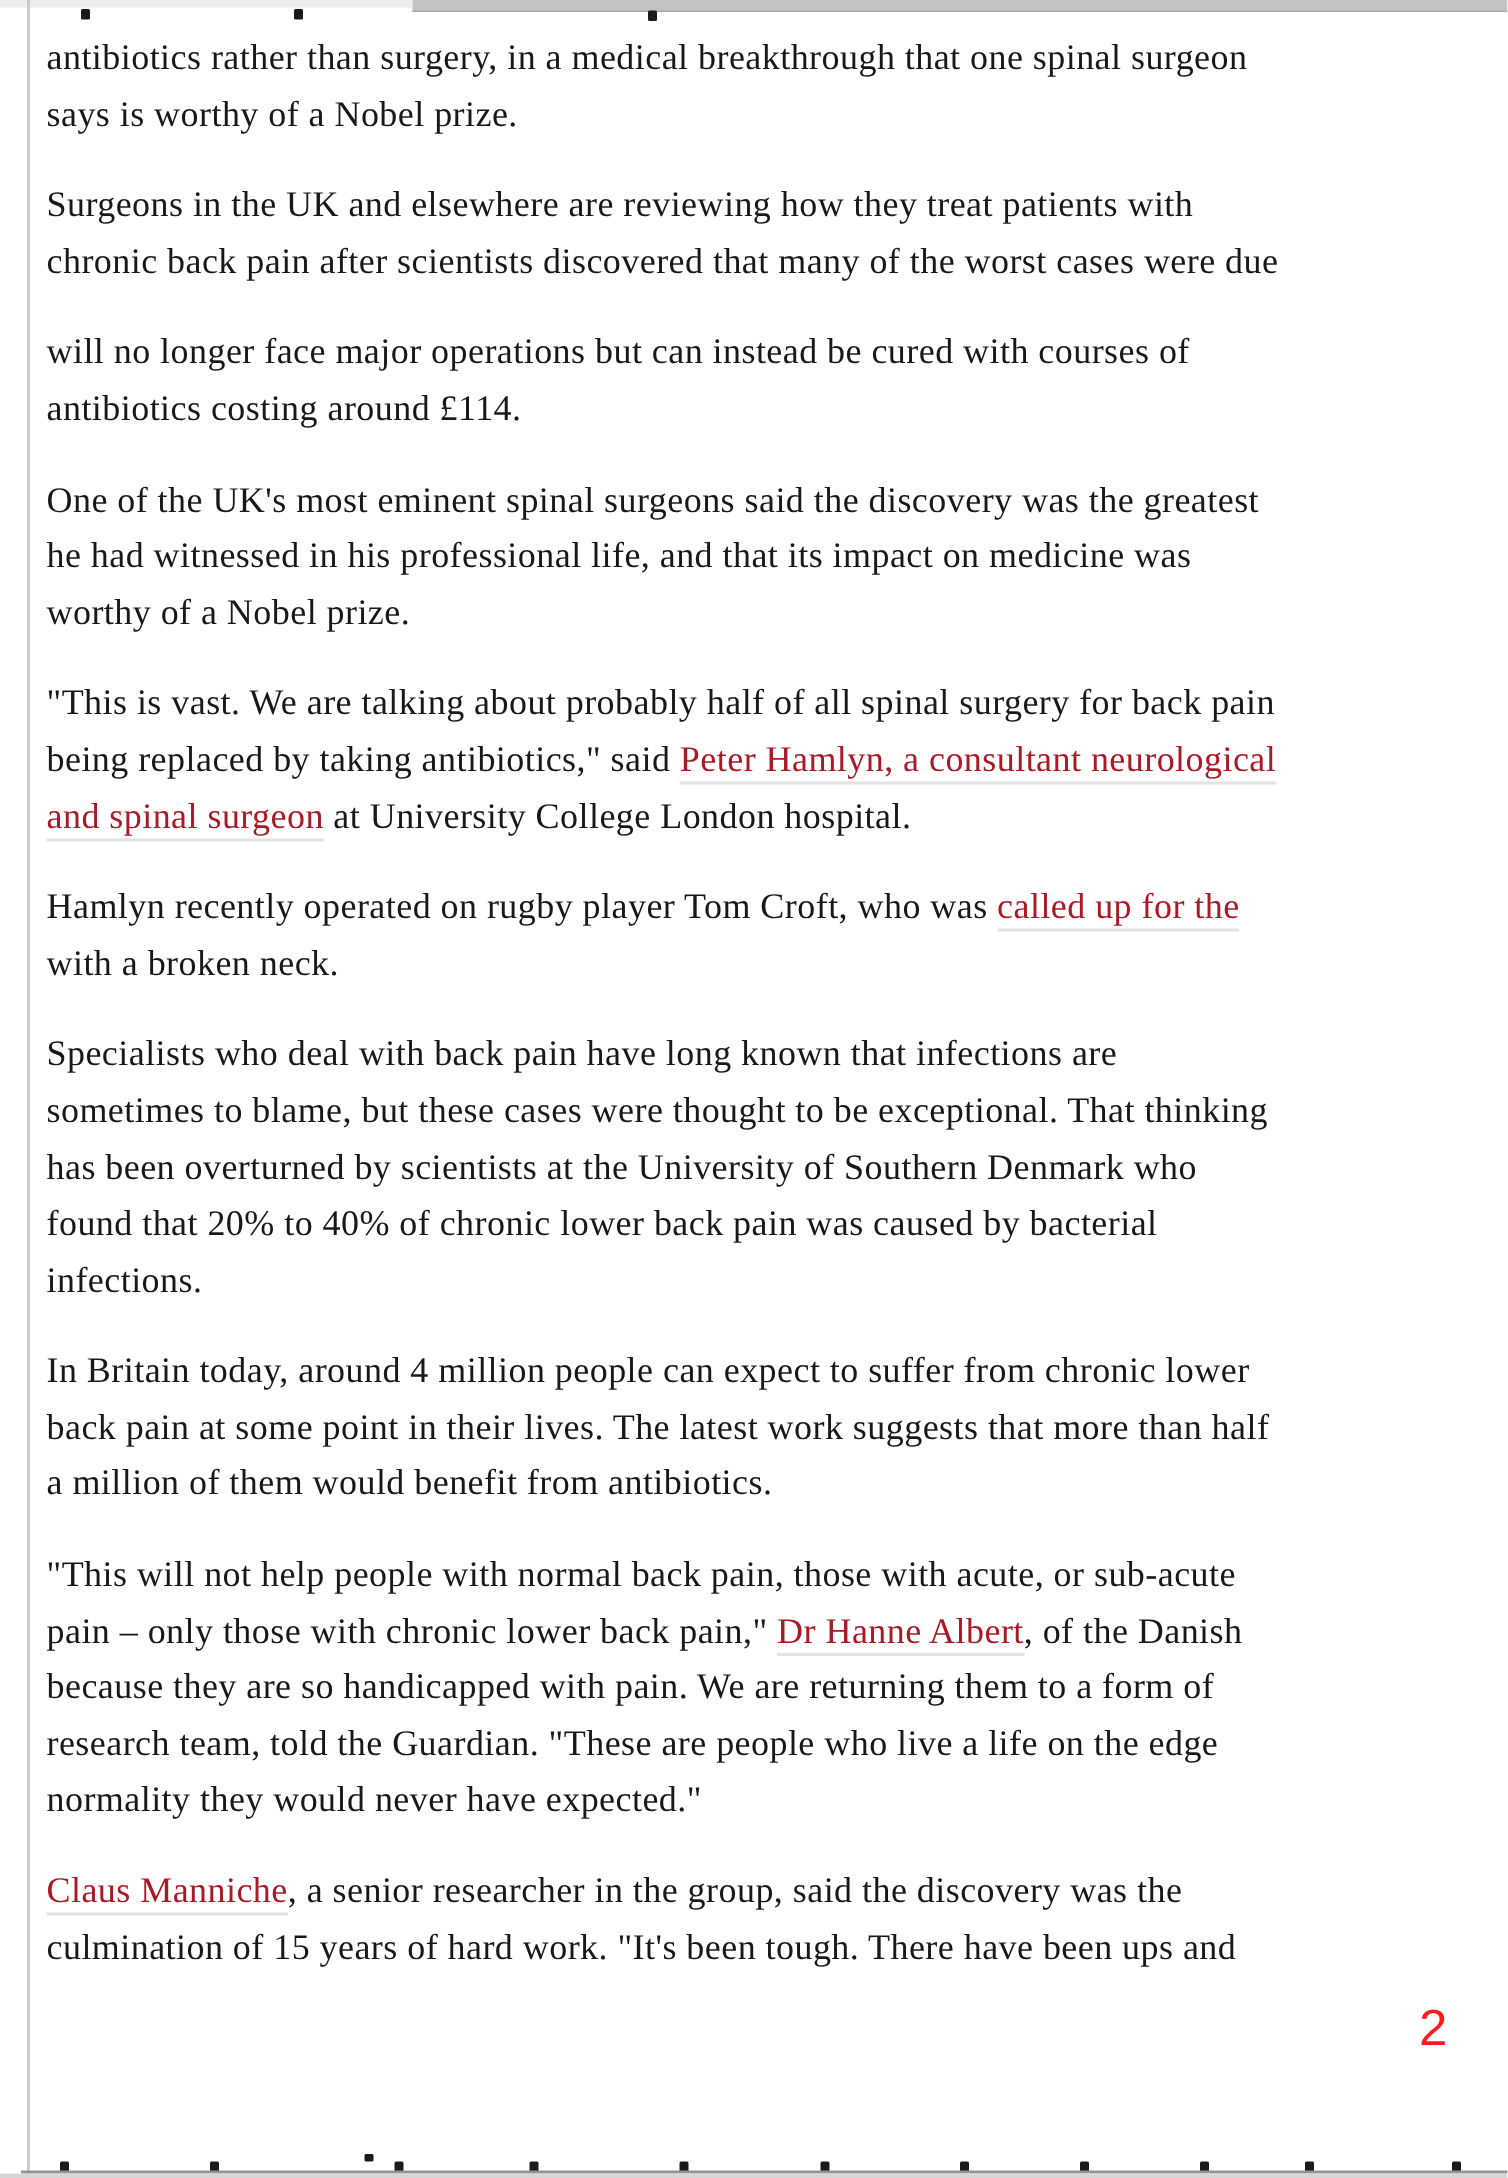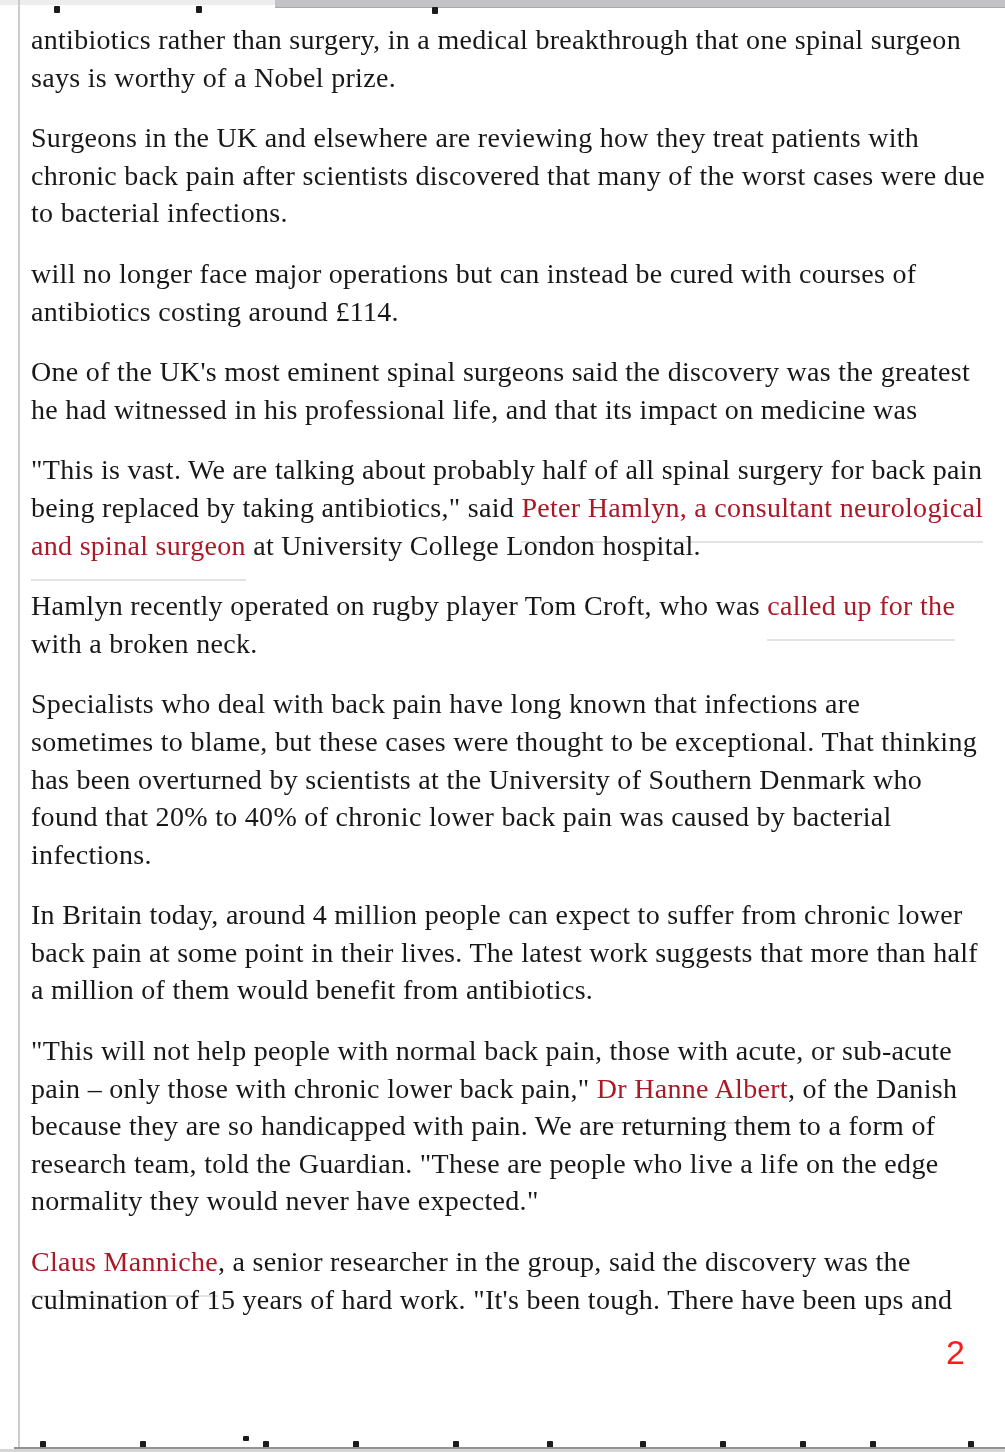--- a/index.html
+++ b/index.html
@@ -43,28 +43,28 @@
     position: absolute; left: 0; top: 1449px; width: 1005px; height: 3px;
     background: #d6d6d6;
   }
 
   
   .article {
     position: absolute; left: 31px; top: 21px; width: 960px;
   }
   .para { margin: 0 0 23px 0; }
   .line {
-    font-size: 28px; line-height: 37.6px; letter-spacing: 0.3px;
+    font-size: 24px; line-height: 37.6px; letter-spacing: 0.3px;
     white-space: nowrap;
   }
   .link {
     color: var(--link-color, #ab1826);
     text-decoration: none;
     border-bottom: 2px solid var(--underline-color, #e3e3e3);
-    padding-bottom: 18px;
+    padding-bottom: 1px;
   }
 
   .page-number {
     position: absolute; left: 946px; top: 1334px;
     font-family: "Liberation Sans", "DejaVu Sans", sans-serif;
     font-size: 34px; line-height: 36px;
     color: var(--page-number-color, #fb1d1d);
   }
 </style>
 </head>
@@ -80,29 +80,29 @@
 <div class="left-border"></div>
 
 <div class="article">
     <div class="para">
       <div class="line"><span>antibiotics rather than surgery, in a medical breakthrough that one spinal surgeon</span></div>
       <div class="line"><span>says is worthy of a Nobel prize.</span></div>
     </div>
     <div class="para">
       <div class="line"><span>Surgeons in the UK and elsewhere are reviewing how they treat patients with</span></div>
       <div class="line"><span>chronic back pain after scientists discovered that many of the worst cases were due</span></div>
-      <div class="line"><span>to bacterial infections.</span></div>
     </div>
     <div class="para">
       <div class="line"><span>will no longer face major operations but can instead be cured with courses of</span></div>
       <div class="line"><span>antibiotics costing around £114.</span></div>
     </div>
     <div class="para">
       <div class="line"><span>One of the UK's most eminent spinal surgeons said the discovery was the greatest</span></div>
       <div class="line"><span>he had witnessed in his professional life, and that its impact on medicine was</span></div>
+      <div class="line"><span>worthy of a Nobel prize.</span></div>
     </div>
     <div class="para">
       <div class="line"><span>"This is vast. We are talking about probably half of all spinal surgery for back pain</span></div>
       <div class="line"><span>being replaced by taking antibiotics," said </span><a href="#" class="link">Peter Hamlyn, a consultant neurological</a></div>
       <div class="line"><a href="#" class="link">and spinal surgeon</a><span> at University College London hospital.</span></div>
     </div>
     <div class="para">
       <div class="line"><span>Hamlyn recently operated on rugby player Tom Croft, who was </span><a href="#" class="link">called up for the</a></div>
       <div class="line"><span>with a broken neck.</span></div>
     </div>

